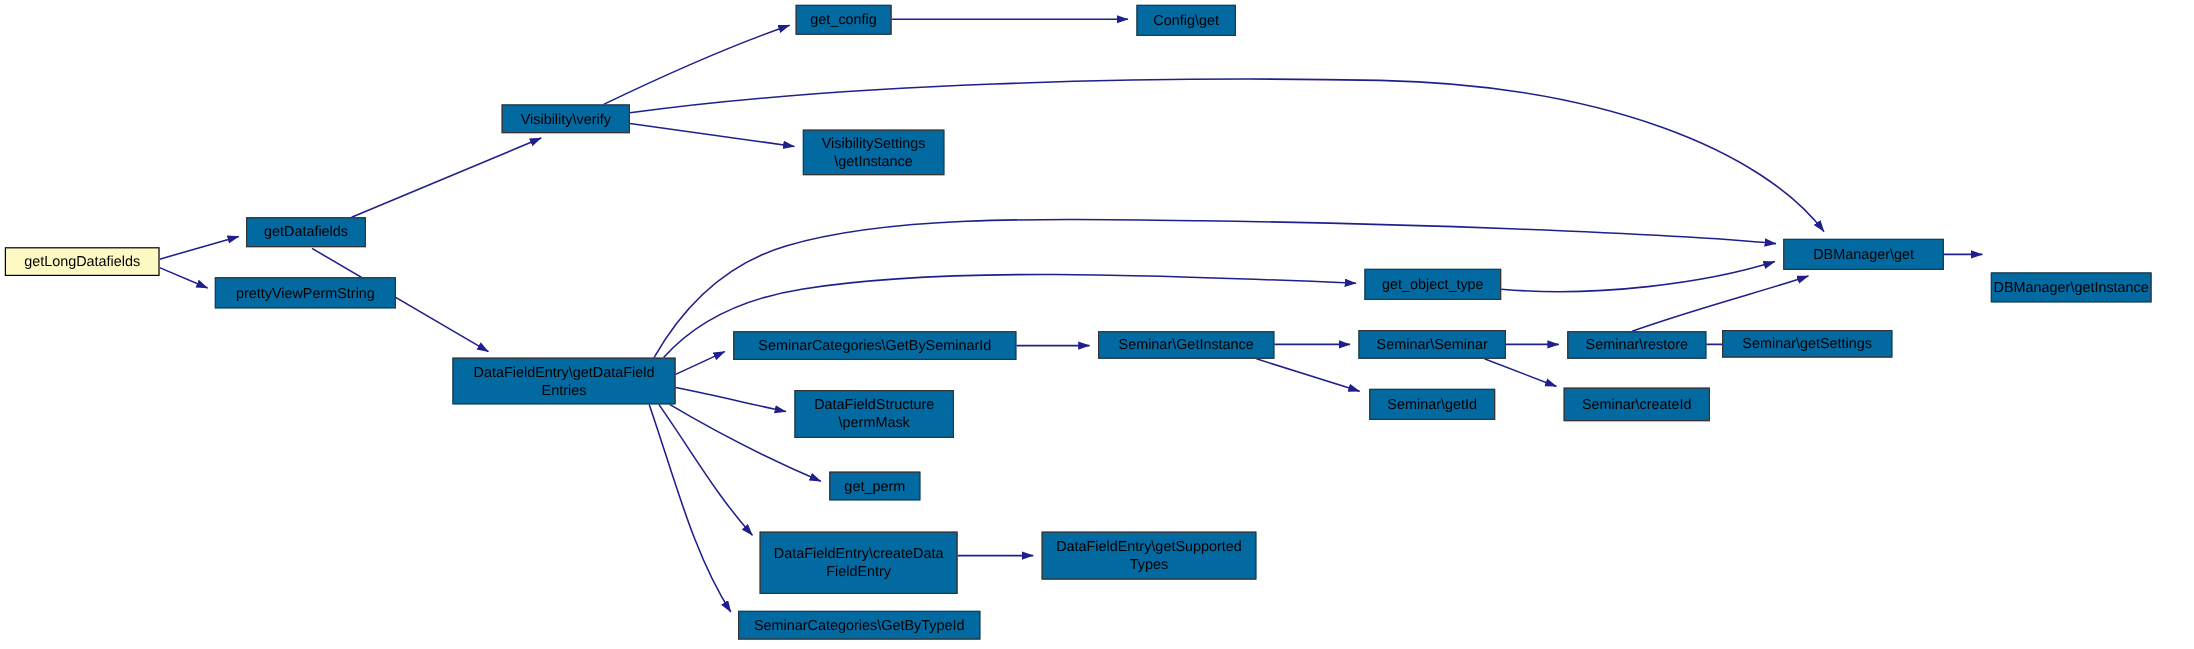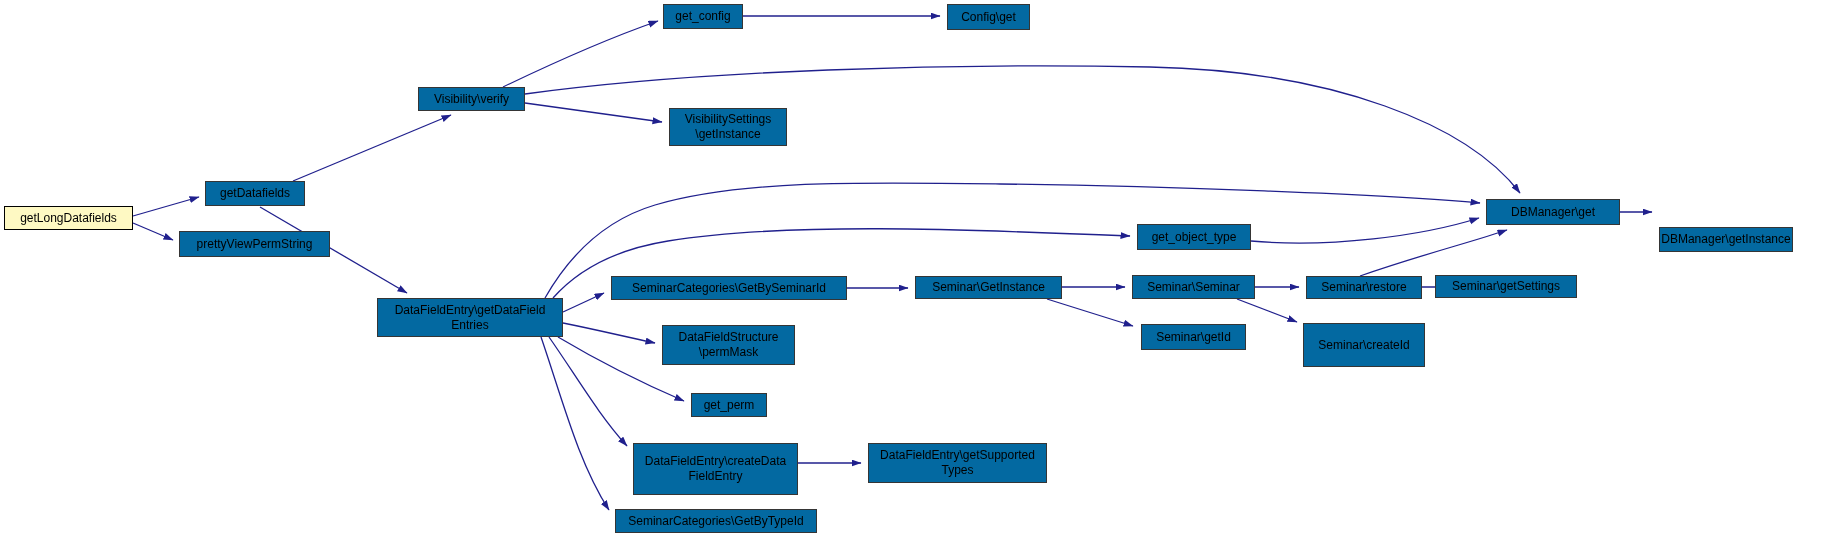--- a/index.html
+++ b/index.html
@@ -80,21 +80,21 @@
       <div class="node" style="left: 669px; top: 108px; width: 118px; height: 38px;">VisibilitySettings
 \getInstance</div>
       <div class="node" style="left: 377px; top: 298px; width: 186px; height: 39px;">DataFieldEntry\getDataField
 Entries</div>
       <div class="node" style="left: 611px; top: 276px; width: 236px; height: 24px;">SeminarCategories\GetBySeminarId</div>
       <div class="node" style="left: 1137px; top: 224px; width: 114px; height: 26px;">get_object_type</div>
       <div class="node" style="left: 915px; top: 276px; width: 147px; height: 23px;">Seminar\GetInstance</div>
       <div class="node" style="left: 1132px; top: 275px; width: 123px; height: 24px;">Seminar\Seminar</div>
       <div class="node" style="left: 1141px; top: 324px; width: 105px; height: 26px;">Seminar\getId</div>
       <div class="node" style="left: 1306px; top: 276px; width: 116px; height: 23px;">Seminar\restore</div>
-      <div class="node" style="left: 1303px; top: 323px; width: 122px; height: 44px;">Seminar\createId</div>
+      <div class="node" style="left: 1303px; top: 323px; width: 122px; height: 28px;">Seminar\createId</div>
       <div class="node" style="left: 1435px; top: 275px; width: 142px; height: 23px;">Seminar\getSettings</div>
       <div class="node" style="left: 1486px; top: 199px; width: 134px; height: 26px;">DBManager\get</div>
       <div class="node" style="left: 1659px; top: 199px; width: 134px; height: 25px; margin-top: 28px;">DBManager\getInstance</div>
       <div class="node" style="left: 662px; top: 325px; width: 133px; height: 40px;">DataFieldStructure
 \permMask</div>
       <div class="node" style="left: 691px; top: 393px; width: 76px; height: 24px;">get_perm</div>
       <div class="node" style="left: 633px; top: 443px; width: 165px; height: 52px;">DataFieldEntry\createData
 FieldEntry</div>
       <div class="node" style="left: 868px; top: 443px; width: 179px; height: 40px;">DataFieldEntry\getSupported
 Types</div>

